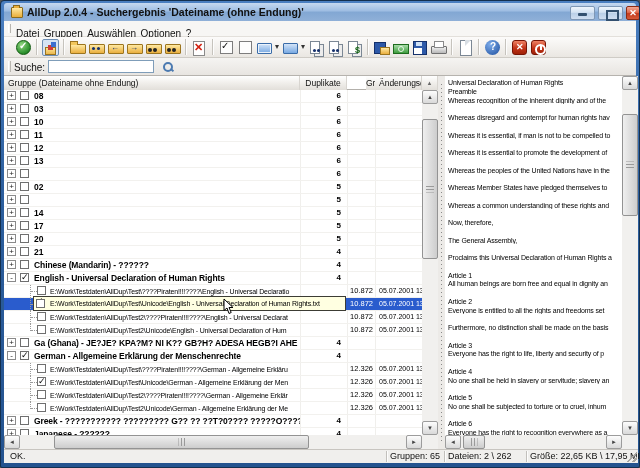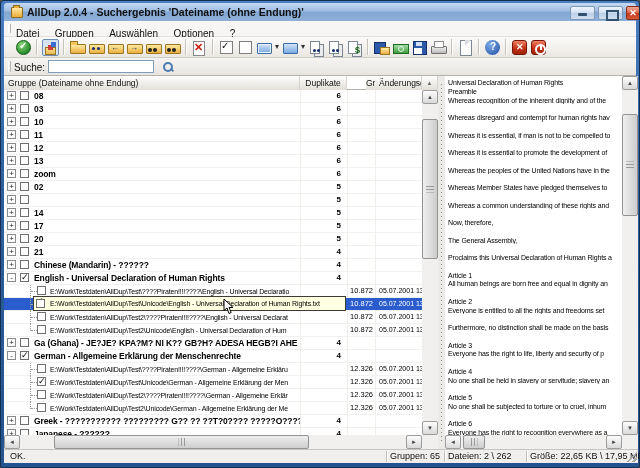--- a/index.html
+++ b/index.html
@@ -16,21 +16,21 @@
   .wbtn{position:absolute;top:3px;height:14px;border:1px solid #7e97b5;border-radius:2px;
         background:linear-gradient(#eef5fc,#d3e2f2 45%,#b9cfe7 50%,#cfdef0)}
   .wbtn.min{left:566px;width:25px}.wbtn.max{left:594px;width:25px}
   .wbtn.close{left:622px;width:14px;background:linear-gradient(#f2a893,#e06a4c 45%,#c33a1d 55%,#d55a38);border-color:#8c2a12;
         color:#fff;font-size:9px;font-weight:bold;text-align:center;line-height:12px}
   .wbtn.min::after{content:"";position:absolute;left:7px;bottom:3px;width:9px;height:3px;background:#33506f;border-radius:1px}
   .wbtn.max::after{content:"";position:absolute;left:7px;top:3px;width:9px;height:7px;border:2px solid #33506f}
   
   .menubar{position:absolute;left:3px;top:20px;right:3px;height:16px;background:#f7f6f4;border-bottom:1px solid #e3e0db}
   .bandgrip{position:absolute;left:4px;top:3px;bottom:3px;width:3px;border-left:1px solid #fff;border-right:1px solid #b9b6b0}
-  .mitem{position:relative;display:inline-block;margin-left:11px;font-size:10px;color:#111;top:2px}
+  .mitem{position:relative;display:inline-block;margin-left:0;font-size:10px;color:#111;top:2px}
   .mitem:first-of-type{margin-left:12px}
   .mkey{text-decoration:underline}
   .toolbar{position:absolute;left:3px;top:36px;right:3px;height:21px;display:flex;align-items:center;padding-left:10px;
            background:linear-gradient(#fcfbfa,#eae7e2);border-bottom:1px solid #cfccc6}
   .sepv{width:2px;height:16px;margin:0 3px;border-left:1px solid #c6c3bd;border-right:1px solid #fdfdfd;flex:0 0 auto}
   .ico{position:relative;width:17px;height:17px;margin:0 1px;flex:0 0 auto}
   .i-check::before{content:"";position:absolute;inset:1px;border-radius:50%;border:1px solid #0e5a0e;
       background:radial-gradient(circle at 35% 30%,#90d57f,#2f9330 65%,#156515)}
   .i-check::after{content:"✓";position:absolute;left:4px;top:1px;color:#fff;font-size:10px;font-weight:bold}
   .i-result{border:1px solid #6f8fb4;background:#d6e4f4;border-radius:2px}
@@ -331,23 +331,20 @@
             </span>
             <span class="cell dup">6</span>
             <span class="cell size"></span>
             <span class="cell date"></span>
           </div>
 
           <div class="row group">
             <span class="ex">+</span>
 
             <span class="cb"></span>
-            <span class="cell name">
-              <span class="lbl">zoom</span>
-            </span>
             <span class="cell dup">6</span>
             <span class="cell size"></span>
             <span class="cell date"></span>
           </div>
 
           <div class="row group">
             <span class="ex">+</span>
 
             <span class="cb"></span>
             <span class="cell name">

